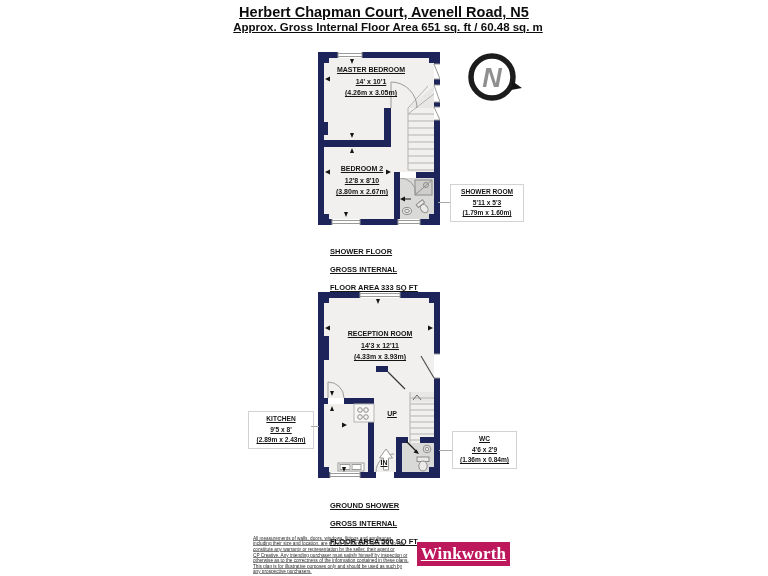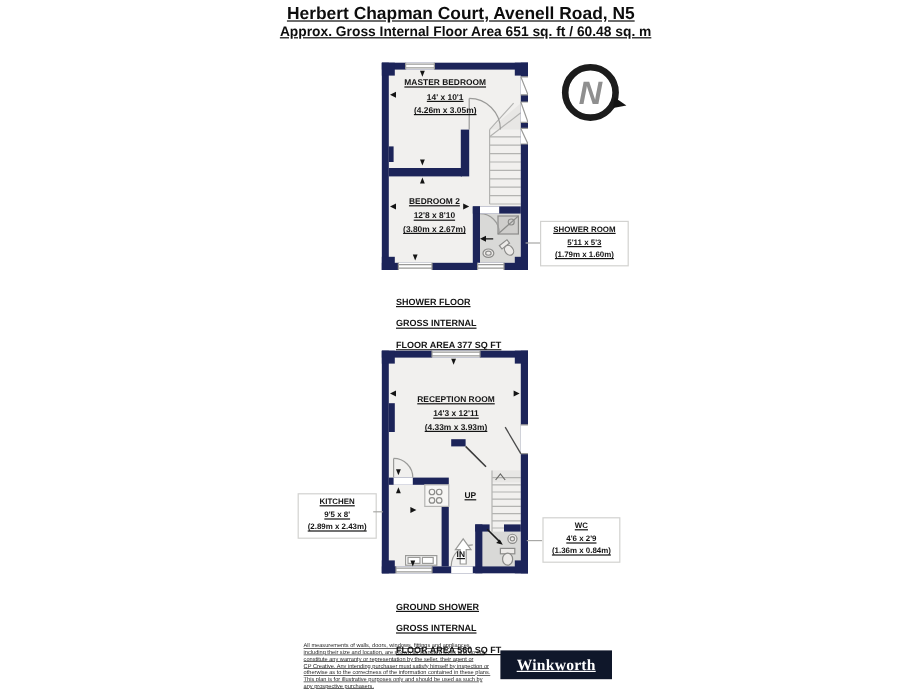--- a/index.html
+++ b/index.html
@@ -9,22 +9,22 @@
   .title{left:0;top:4px;width:768px;text-align:center;font-size:14.5px;font-weight:bold;color:#0d0d0d;}
   .subtitle{left:4px;top:21px;width:768px;text-align:center;font-size:11.5px;font-weight:bold;color:#0d0d0d;}
   .roomtext{text-align:center;font-weight:bold;color:#141414;font-size:7px;line-height:11.5px;}
   .roombox{background:#fff;border:1px solid #d2d2d0;text-align:center;font-weight:bold;color:#141414;
            font-size:6.6px;line-height:10.5px;padding:2px 0;}
   .leader{height:0;border-top:1px solid #a8a8a6;}
   .caption{font-weight:bold;color:#141414;font-size:7.5px;line-height:9px;white-space:pre-line;}
   .minitext{font-weight:bold;color:#141414;font-size:7px;text-align:center;}
   .disc{width:344px;transform:scale(.5);transform-origin:0 0;font-size:9.4px;line-height:11.2px;
         color:#2b2b2b;}
-  .logo{background:#0f172a;color:#ffffff;width:93px;height:24px;display:flex;align-items:center;
-        justify-content:center;font-family:"Liberation Serif",serif;font-size:13px;font-weight:bold;
+  .logo{background:#be185d;color:#ffffff;width:93px;height:24px;display:flex;align-items:center;
+        justify-content:center;font-family:"Liberation Serif",serif;font-size:17px;font-weight:bold;
         letter-spacing:.2px;}
   .plan{position:absolute;}
   .wall{fill:#1c2459;}
   .win{fill:#ffffff;}
   .winline{stroke:#9a9a98;stroke-width:1;fill:none;}
   .arc{stroke:#9b9b99;stroke-width:1;fill:none;}
   .leaf{stroke:#9b9b99;stroke-width:1;}
   .stair{stroke:#b3b3b1;stroke-width:1;fill:none;}
   .fix{stroke:#8c8c8a;fill:#eceae8;stroke-width:1;}
   .marrow{fill:#141414;}
@@ -130,21 +130,21 @@
 
   <svg class="plan" style="left:464px;top:50px;" width="60" height="58" viewBox="0 0 60 58">
     <circle cx="28" cy="27" r="21" fill="#ffffff" stroke="#1c1c1c" stroke-width="5.5"></circle>
     <polygon points="48,31 58,38 47,40" fill="#141414"></polygon>
     <text x="28" y="37" text-anchor="middle" font-family="Liberation Sans, sans-serif" font-size="27" font-style="italic" font-weight="bold" fill="#8f8f8f">N</text>
   </svg>
 
   <div class="abs caption" style="left:330px;top:238px;">
     <div>SHOWER FLOOR</div>
     <div>GROSS INTERNAL</div>
-    <div>FLOOR AREA 377 SQ FT</div>
+    <div>FLOOR AREA 333 SQ FT</div>
   </div>
 
   <svg class="plan" style="left:318px;top:292px;" width="122" height="186" viewBox="0 0 122 186">
     <rect x="0" y="0" width="122" height="186" fill="#f1f0ee"></rect>
 
     <g>
       <rect x="92" y="100" width="24" height="10" fill="#e8e7e5"></rect>
       <g class="stair">
         <path d="M92,100 V152"></path>
         <path d="M92,106 H116 M92,112 H116 M92,118 H116 M92,124 H116 M92,130 H116 M92,136 H116 M92,142 H116 M92,148 H116"></path>

